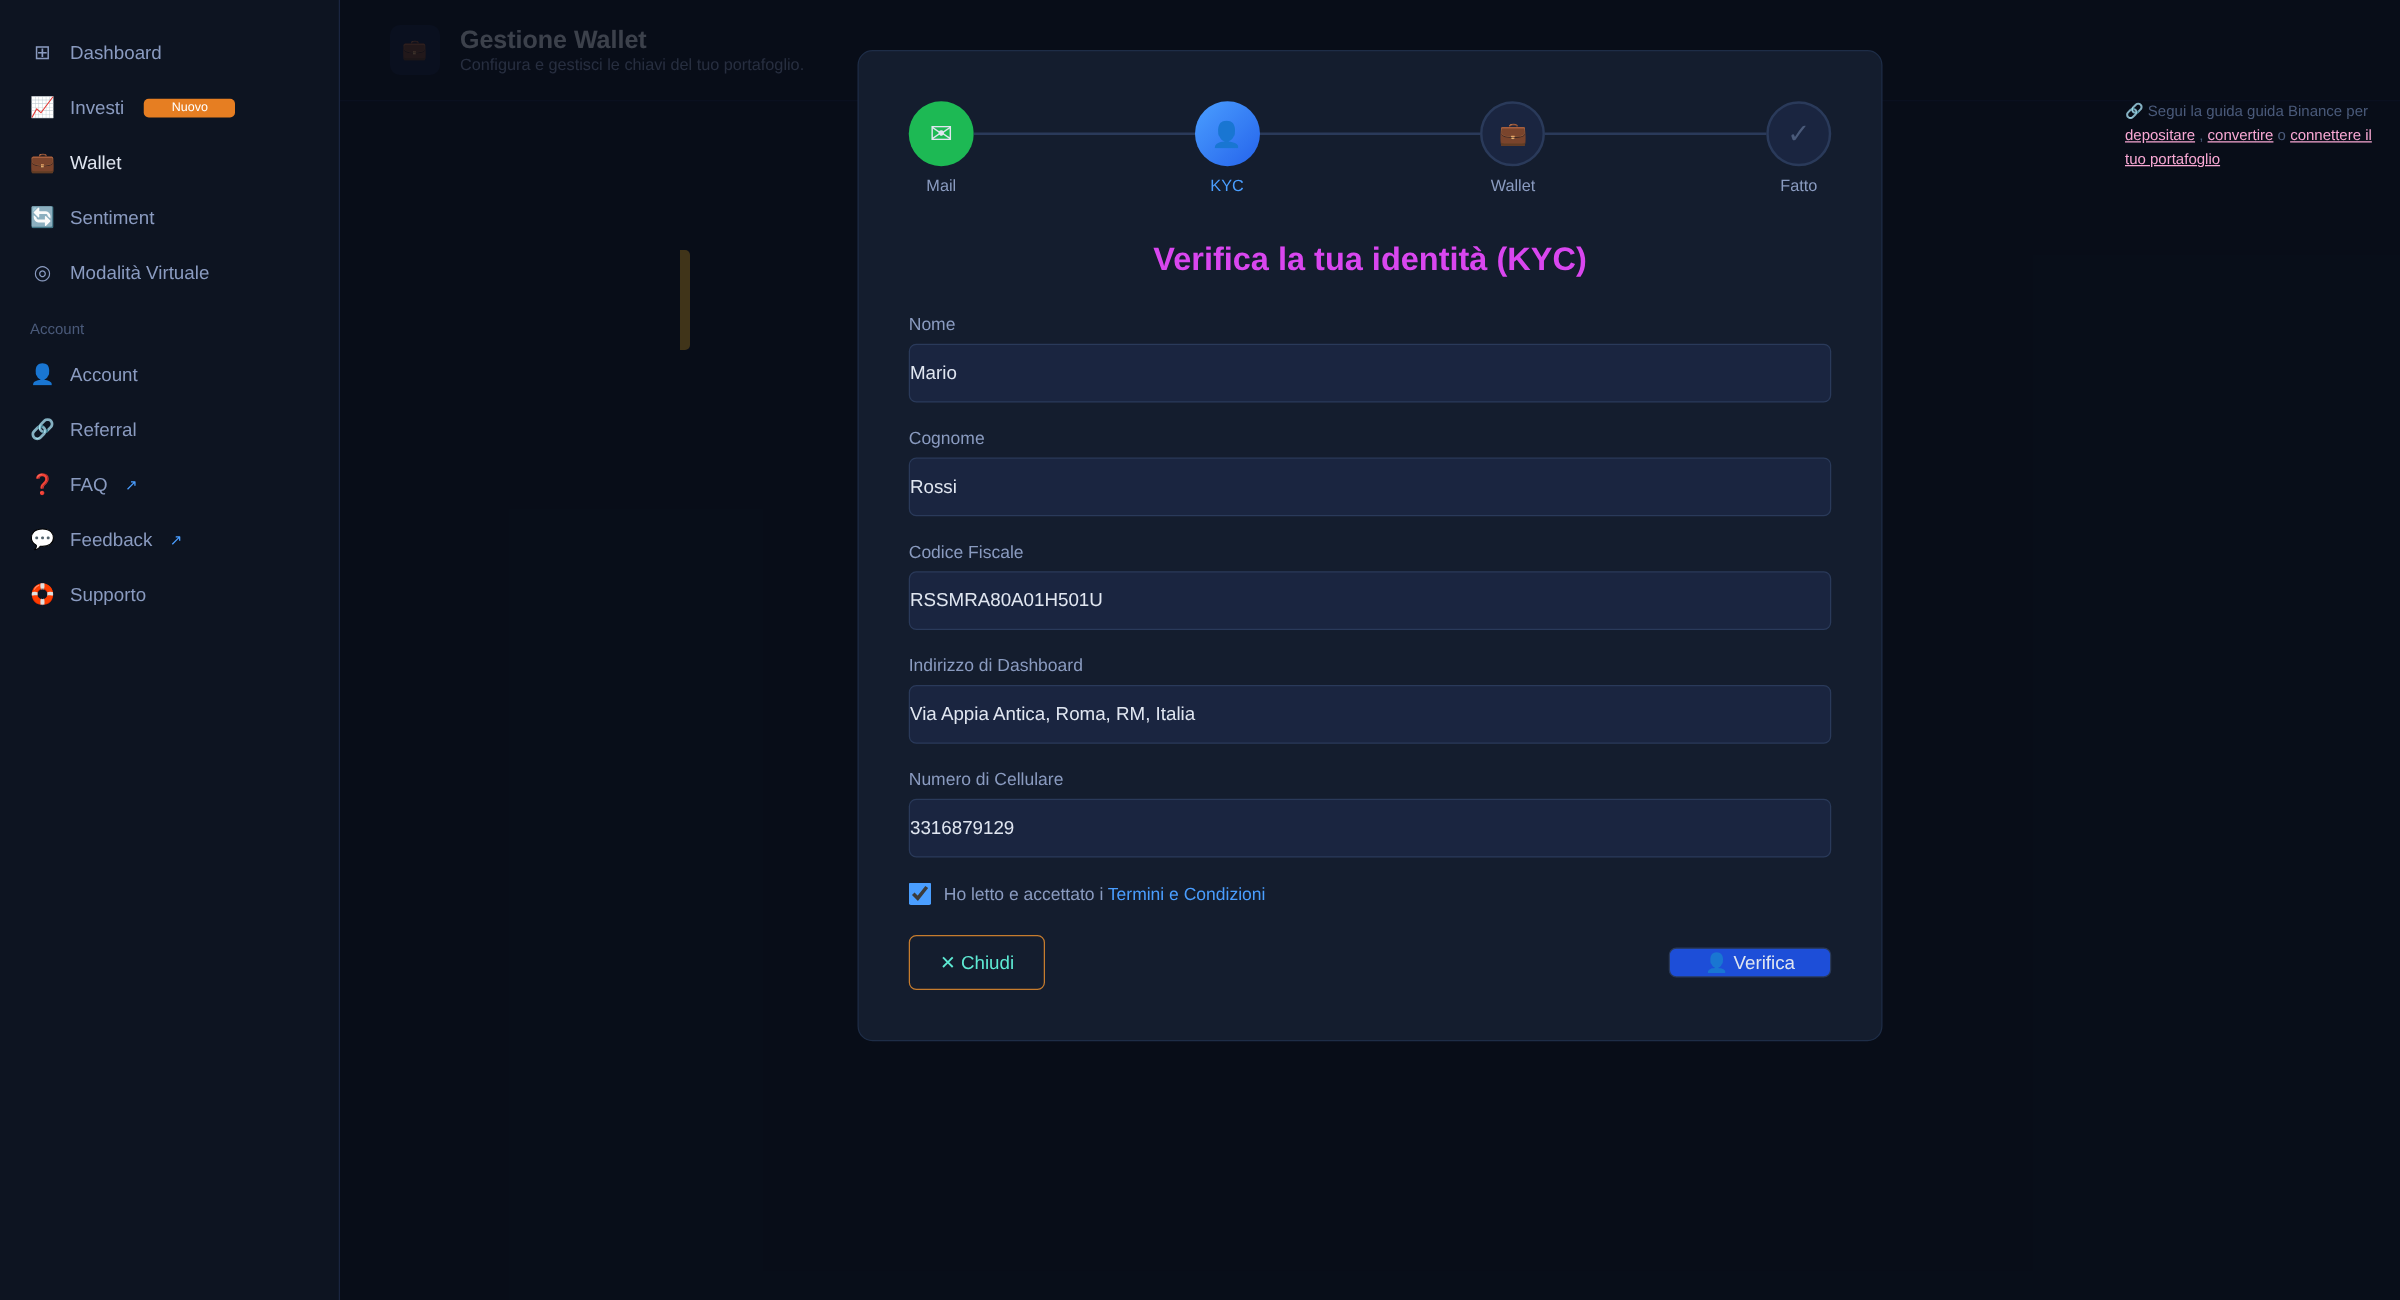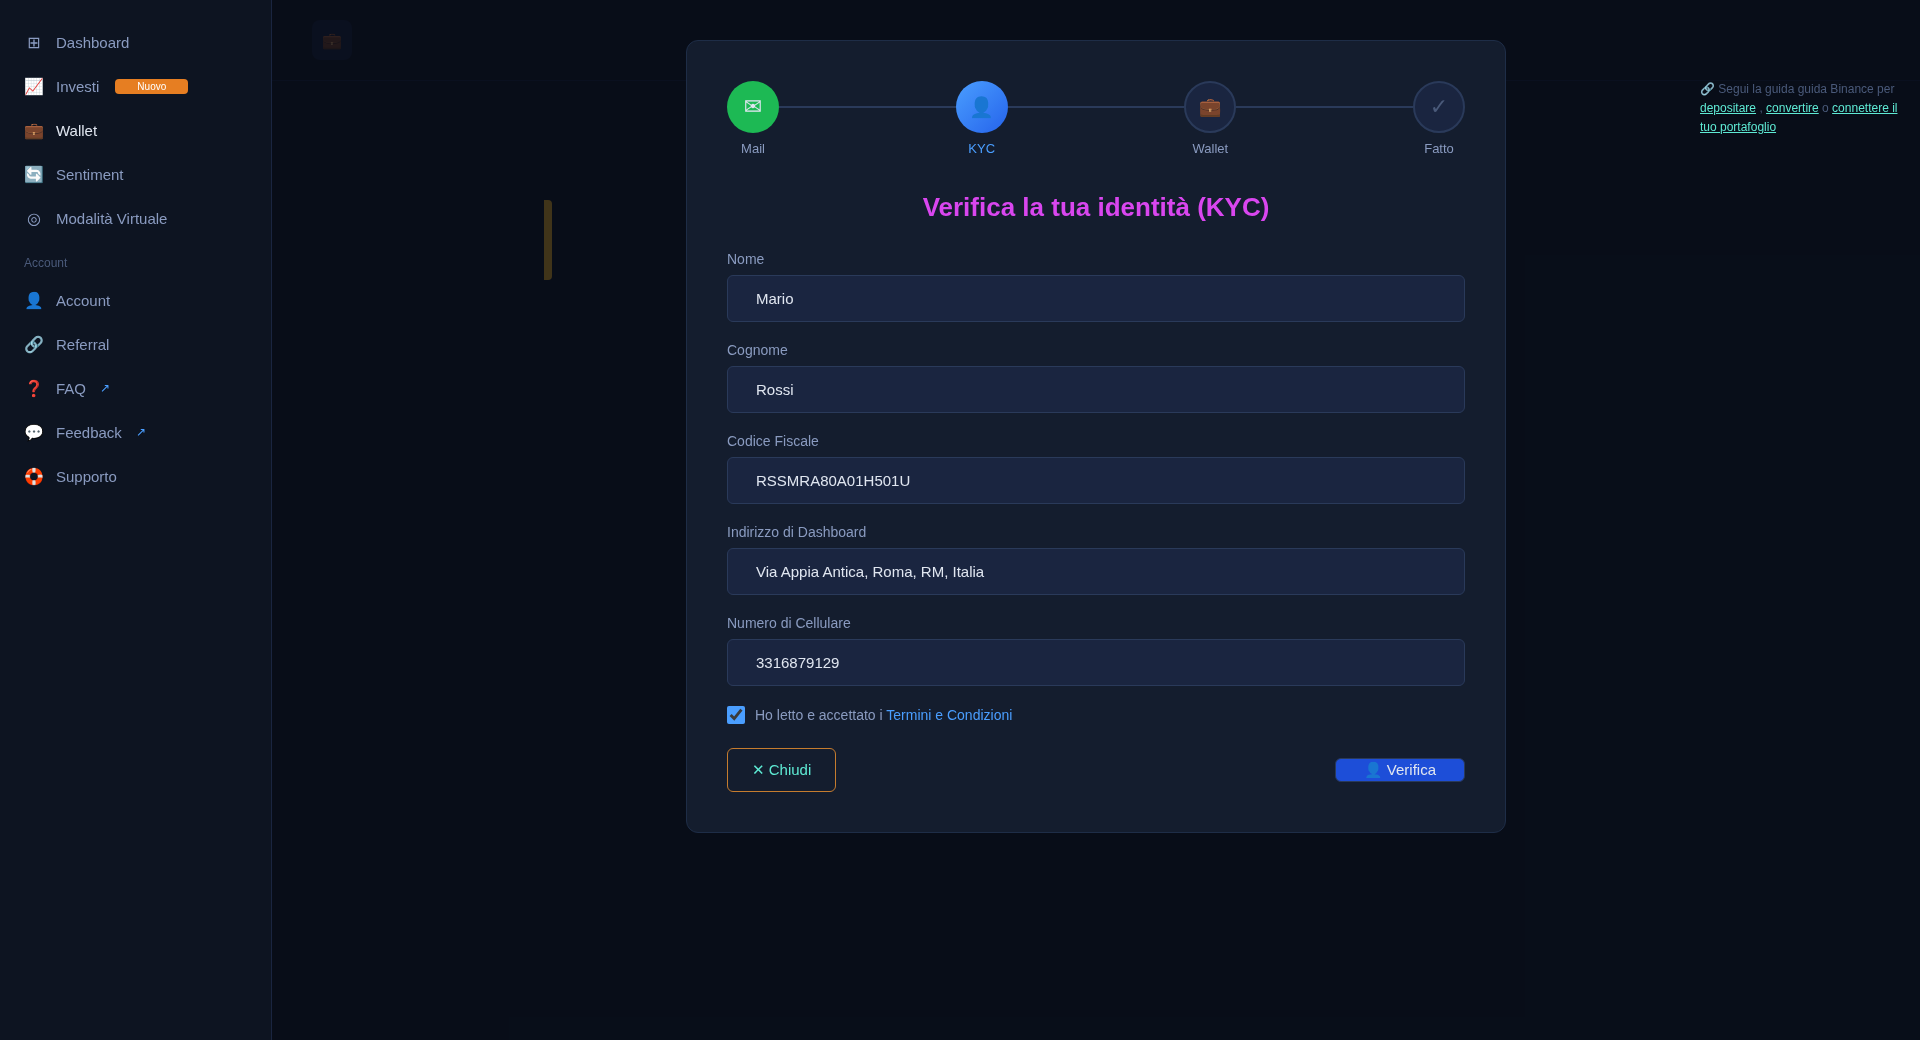--- a/index.html
+++ b/index.html
@@ -170,21 +170,21 @@
       display: block;
       font-size: 14px;
       color: #8a9bc0;
       margin-bottom: 8px;
     }
     .form-input {
       width: 100%;
       background: #1a2540;
       border: 1px solid #2a3a5a;
       border-radius: 6px;
-      padding: 14px 28px;
+      padding: 14px 0;
       font-size: 15px;
       color: #e0e6f0;
       outline: none;
       transition: border-color 0.2s;
     }
 
     
     .checkbox-row {
       display: flex;
       align-items: center;
@@ -244,21 +244,21 @@
     .right-hint {
       position: absolute;
       right: 20px;
       top: 80px;
       width: 200px;
       font-size: 12px;
       color: #4a5a7a;
       line-height: 1.6;
     }
     .right-hint a {
-      color: #5eead4;
+      color: #f9a8d4;
       text-decoration: underline;
       cursor: pointer;
     }
 
     
     .sidebar-accent {
       position: absolute;
       left: 272px;
       top: 200px;
       width: 8px;
@@ -317,20 +317,24 @@
   <div class="sidebar-nav-item">
     <span class="icon">🛟</span>
     <span>Supporto</span>
   </div>
 </nav>
 
 <div class="main">
 
   <div class="page-header">
     <div class="page-header-icon">💼</div>
+    <div>
+      <div class="page-title">Gestione Wallet</div>
+      <div class="page-subtitle">Configura e gestisci le chiavi del tuo portafoglio.</div>
+    </div>
   </div>
 
   <div class="sidebar-accent"></div>
 
   <div class="modal-overlay">
     <div class="modal">
 
       <div class="stepper">
 
         <div class="step">

